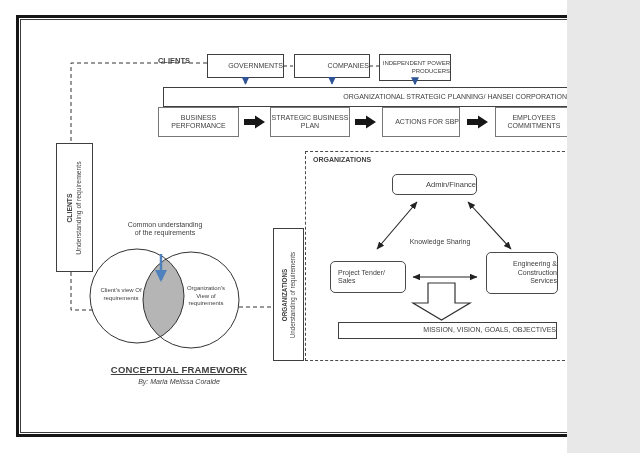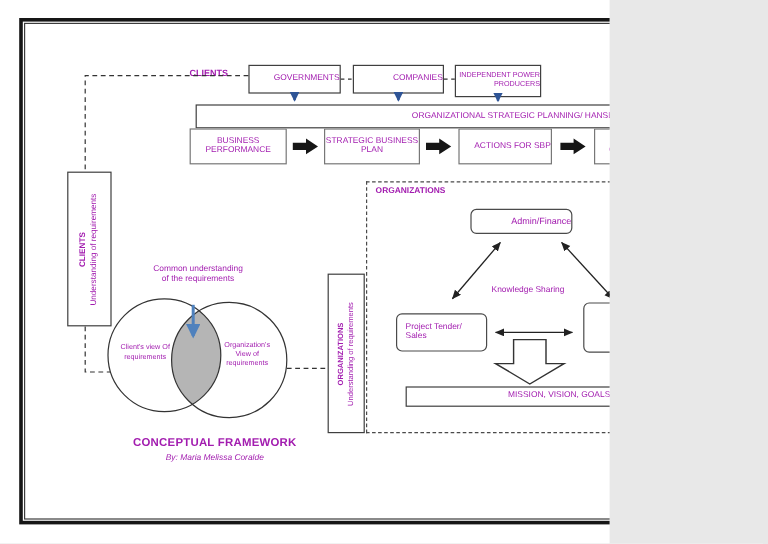--- a/index.html
+++ b/index.html
@@ -1,18 +1,18 @@
 <!DOCTYPE html>
 <html><head>
 <meta charset="utf-8">
 <style>
   html,body { margin:0; padding:0; background:#e8e8e8; }
   .canvas {
-    position:relative; width:508px; height:453px; background:#ffffff;
-    font-family:"Liberation Sans", sans-serif; color:#a21caf; overflow:hidden;
+    position:relative; width:567px; height:453px; background:#ffffff;
+    font-family:"Liberation Sans", sans-serif; color:#404040; overflow:hidden;
   }
   .frame { position:absolute; left:16px; top:15px; width:600px; height:416px; border:3px solid #161616; }
   .frame-inner { position:absolute; left:1px; top:1px; right:1px; bottom:1px; border:1px solid #3c3c3c; }
 
   .bx {
     position:absolute; border:1px solid #3f3f3f; background:#fff;
     display:flex; flex-direction:column; align-items:flex-end; justify-content:center;
     text-align:center; font-size:7px; line-height:1.2; box-sizing:border-box;
   }
   .bx.gray { border-color:#777; }
@@ -29,21 +29,21 @@
     text-align:center; white-space:nowrap; line-height:1.3;
   }
   .vrot .t1 { font-weight:bold; font-size:6.8px; }
   .vrot .t2 { font-size:6.8px; }
 
   .panel { position:absolute; left:305px; top:151px; width:265px; height:210px; border:1px dashed #4a4a4a; box-sizing:border-box; }
 
   .overlay { position:absolute; left:0; top:0; width:640px; height:453px; pointer-events:none; }
 
   .title-block { position:absolute; left:79px; top:364px; width:200px; text-align:center; }
-  .title-block .t { font-weight:bold; font-size:9.5px; letter-spacing:.2px; }
+  .title-block .t { font-weight:bold; font-size:9.5px; letter-spacing:.2px;text-decoration:underline; }
   .title-block .b { font-style:italic; font-size:7px; margin-top:3px; }
 
   .small6 { font-size:6px; line-height:1.25; }
 </style>
 </head>
 <body>
 
 <div class="canvas">
 
   <div class="frame">

